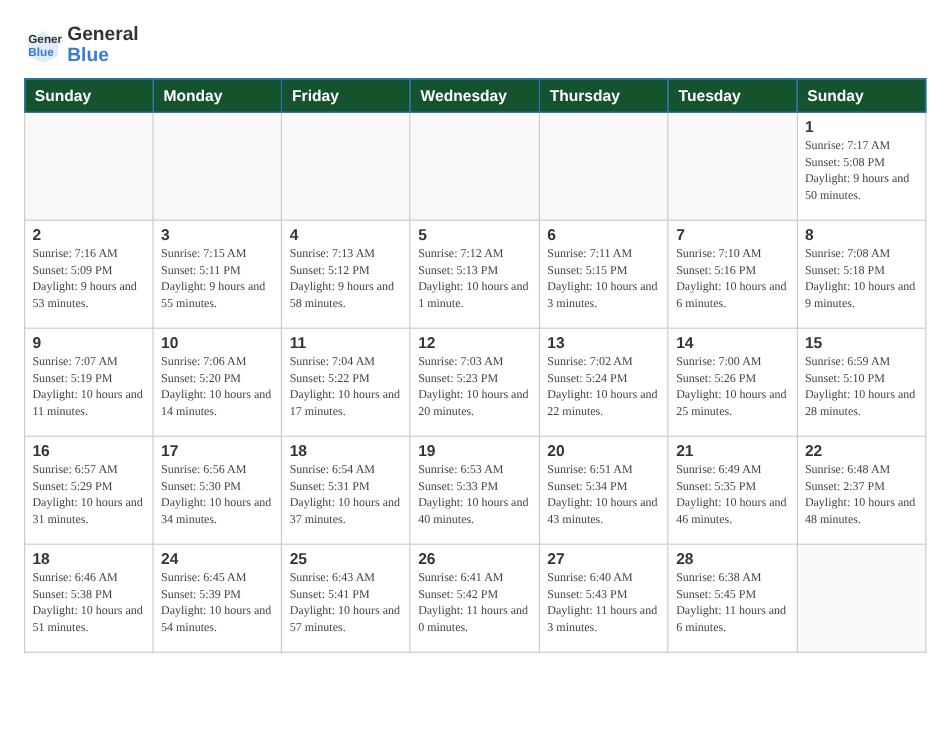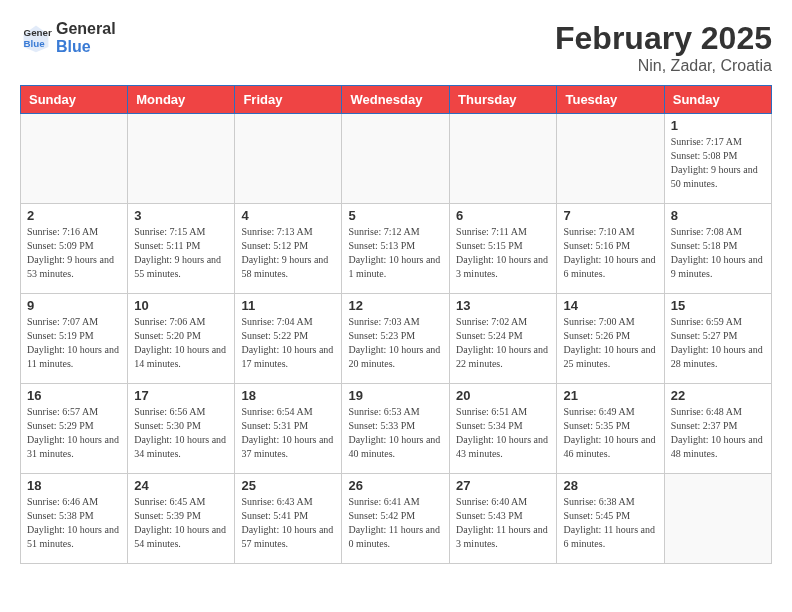--- a/index.html
+++ b/index.html
@@ -36,21 +36,21 @@
     .calendar-subtitle {
       font-size: 16px;
       color: #555;
     }
     .calendar {
       width: 100%;
       border-collapse: collapse;
       border: 1px solid #ccc;
     }
     .calendar th {
-      background-color: #ef4444;
+      background-color: #14532d;
       color: #fff;
       text-align: left;
       padding: 6px 8px;
       font-size: 13px;
       border: 1px solid #2e6cbf;
     }
     .calendar td {
       vertical-align: top;
       border: 1px solid #ccc;
       padding: 4px 6px;
@@ -87,24 +87,20 @@
       <text x="4" y="16" font-size="11" font-weight="bold" fill="#333" font-family="Arial">General</text>
       <text x="4" y="28" font-size="11" font-weight="bold" fill="#3a7bd5" font-family="Arial">Blue</text>
     </svg>
     <div>
       <div style="font-size:16px; font-weight:bold; line-height:1.1;">
         <span style="color:#333;">General</span><br>
         <span style="color:#3a7bd5;">Blue</span>
       </div>
     </div>
   </div>
-  <div class="title-block">
-    <div class="calendar-title">February 2025</div>
-    <div class="calendar-subtitle">Nin, Zadar, Croatia</div>
-  </div>
 </div>
 
 <table class="calendar">
   <thead>
     <tr>
     <th>Sunday</th>
         <th>Monday</th>
         <th>Friday</th>
         <th>Wednesday</th>
         <th>Thursday</th>
@@ -204,21 +200,21 @@
         </td>
         <td>
           <span class="day-number">14</span>
           <div class="day-info">Sunrise: 7:00 AM
 Sunset: 5:26 PM
 Daylight: 10 hours and 25 minutes.</div>
         </td>
         <td>
           <span class="day-number">15</span>
           <div class="day-info">Sunrise: 6:59 AM
-Sunset: 5:27 PM
+Sunset: 5:10 PM
 Daylight: 10 hours and 28 minutes.</div>
         </td>
       </tr>
       <tr>
         <td>
           <span class="day-number">16</span>
           <div class="day-info">Sunrise: 6:57 AM
 Sunset: 5:29 PM
 Daylight: 10 hours and 31 minutes.</div>
         </td>

